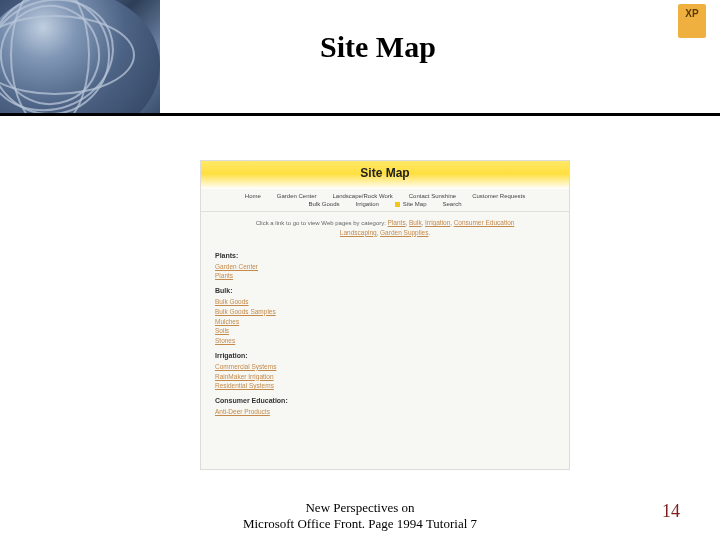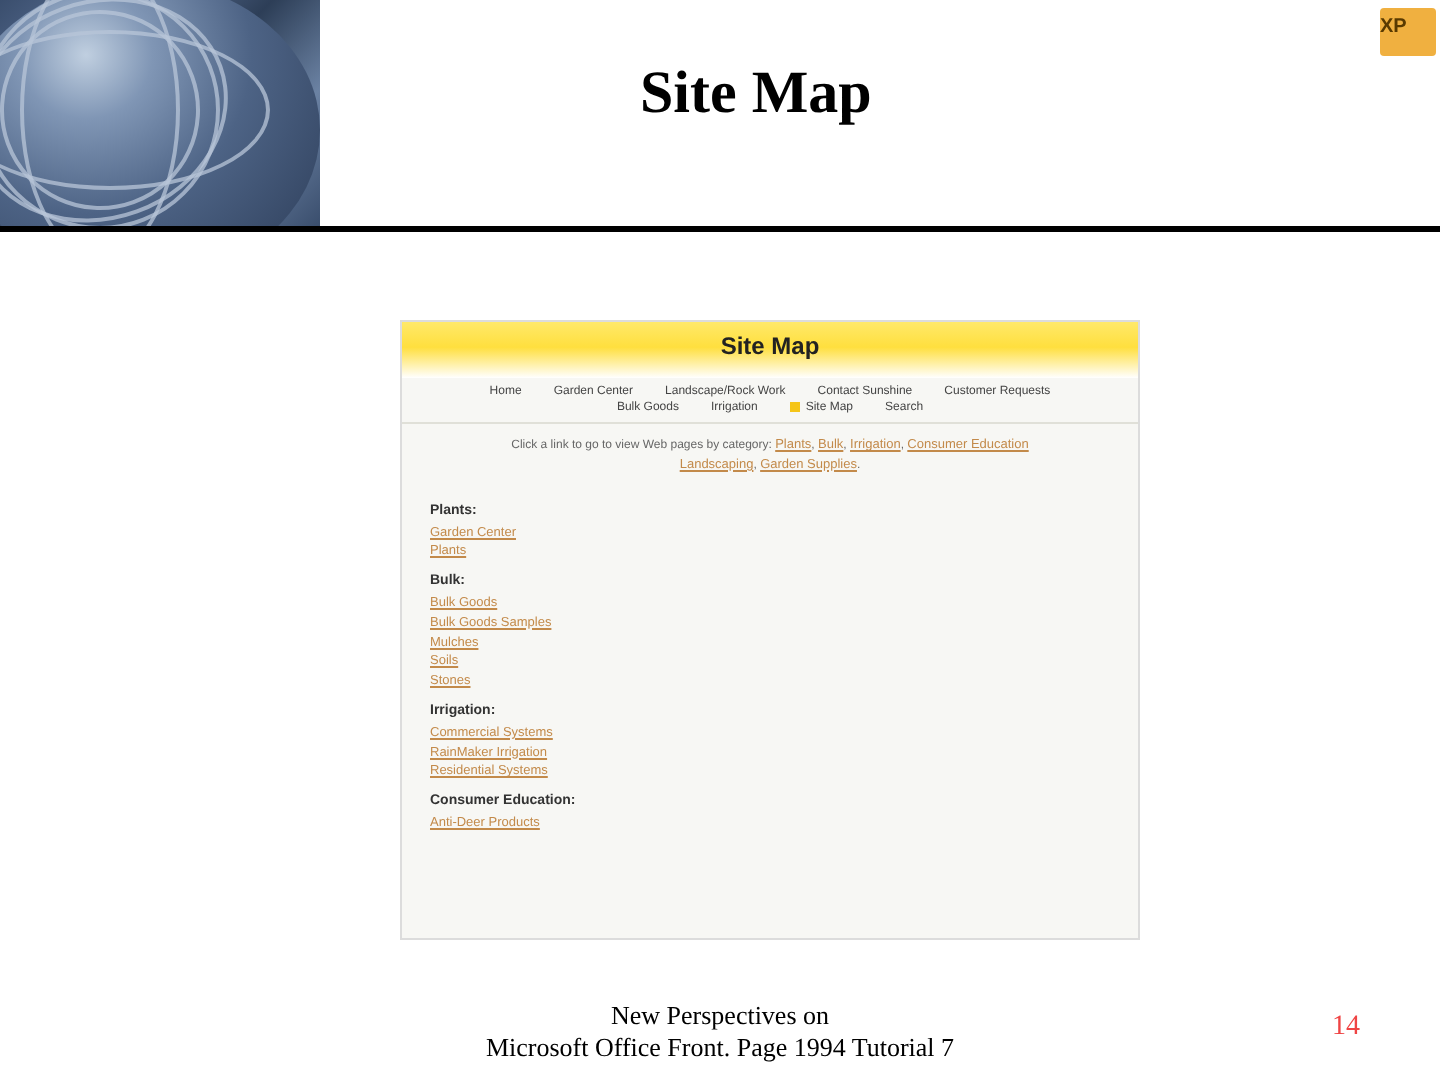--- a/index.html
+++ b/index.html
@@ -43,27 +43,27 @@
     font-size: 30px;
     font-weight: bold;
     color: #000;
   }
   .rule {
     position: absolute; left:0; top:113px;
     width: 720px; height: 3px; background:#000;
   }
   .xp-badge {
     position: absolute;
-    right: 2px; top: 4px;
-    width: 28px; height: 24px;
+    right: 14px; top: 4px;
+    width: 28px; height: 34px;
     background: #f0b040;
     border-radius: 2px;
     font: bold 10px Arial, sans-serif;
     color: #5a3a00;
-    text-align: left;
+    text-align: center;
     line-height: 20px;
   }
 
   
   .shot {
     position: absolute;
     left: 200px; top: 160px;
     width: 370px; height: 310px;
     border: 1px solid #dcdcdc;
     background: #f7f7f4;
@@ -116,22 +116,22 @@
     left: 0; bottom: 8px;
     width: 720px;
     text-align: center;
     font-size: 13px;
     line-height: 1.25;
     color: #000;
   }
   .page-num {
     position: absolute;
     right: 40px; bottom: 18px;
-    font-size: 14px;
-    color: #ef4444;
+    font-size: 18px;
+    color: #7f1d1d;
     margin-top: 22px;
   }
 </style>
 </head>
 <body>
 
 <div class="header-region">
   <div class="header-img">
     <div class="sphere">
       <div class="rib r1"></div>

